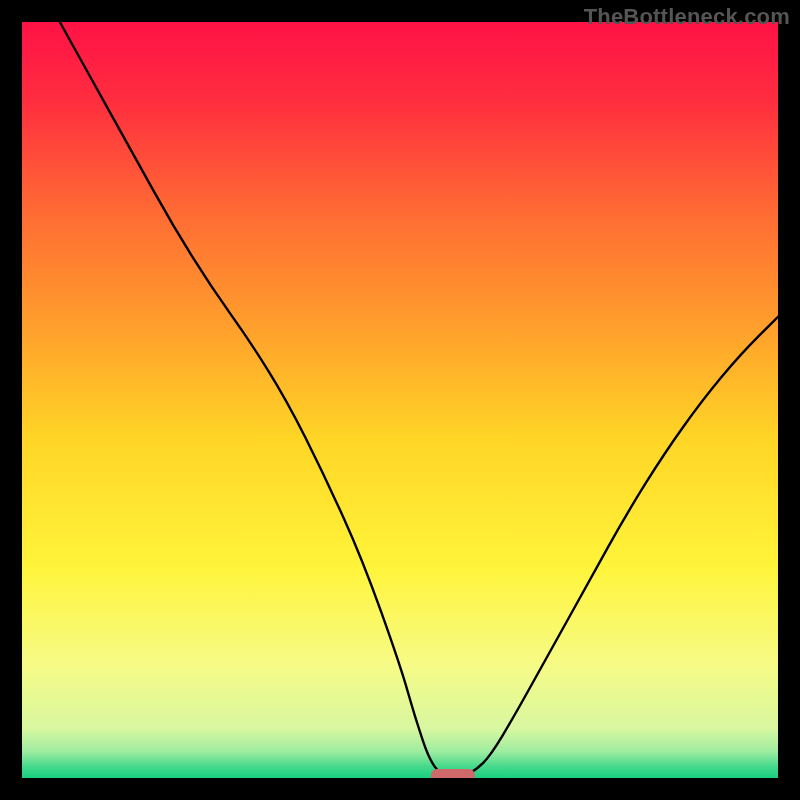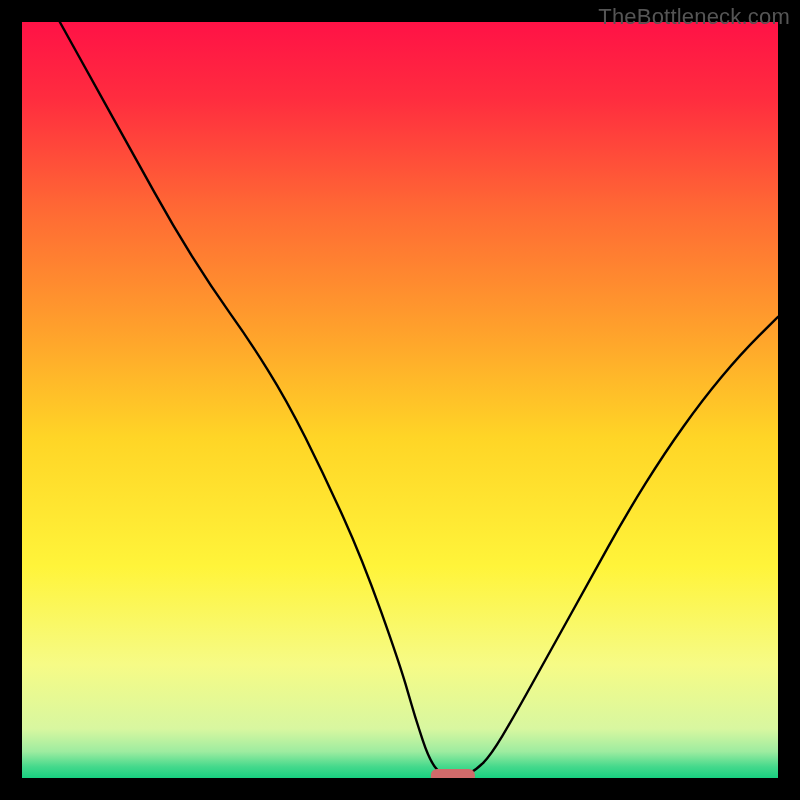--- a/index.html
+++ b/index.html
@@ -16,21 +16,21 @@
     height: 800px;
     background: #000;
     position: relative;
   }
   .watermark {
     position: absolute;
     top: 4px;
     right: 10px;
     color: #555;
     font-size: 22px;
-    font-weight: 400;
+    font-weight: 700;
     letter-spacing: 0.2px;
     z-index: 5;
     user-select: none;
   }
   .plot {
     position: absolute;
     left: 22px;
     top: 22px;
     width: 756px;
     height: 756px;

